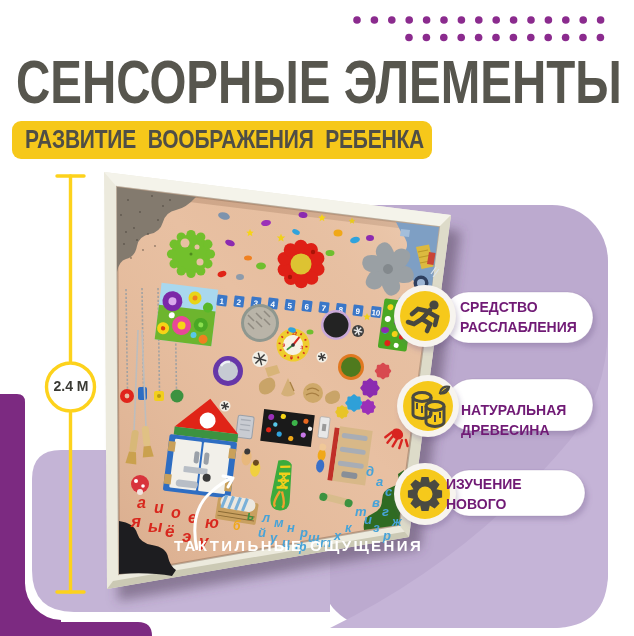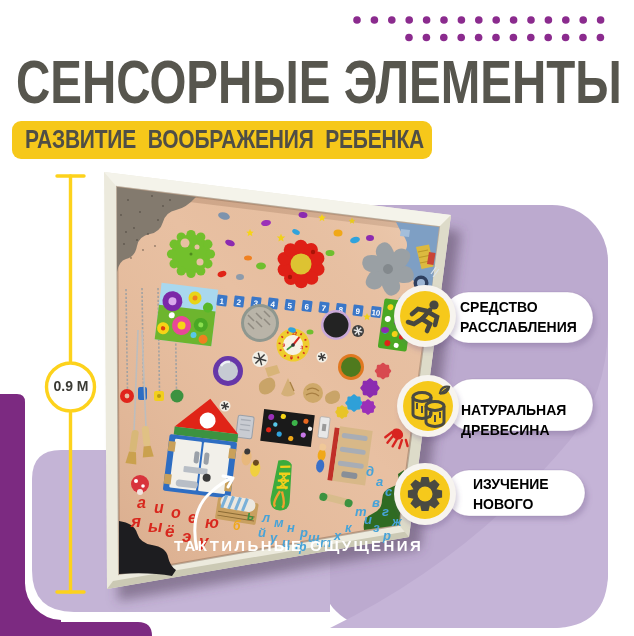--- a/index.html
+++ b/index.html
@@ -1,20 +1,20 @@
 <!DOCTYPE html>
 <html><head><meta charset="utf-8">
 <style>
 html,body{margin:0;padding:0;width:634px;height:636px;overflow:hidden;background:#fff;}
 *{box-sizing:border-box;font-family:"Liberation Sans",sans-serif;}
 .abs{position:absolute;}
 #title{left:16px;top:47px;width:610px;font-size:47.5px;font-weight:bold;color:#57564e;letter-spacing:0px;white-space:nowrap;transform:scaleY(1.27);transform-origin:0 0;}
 #ypill{left:12px;top:121px;width:420px;height:38px;background:#f6c81a;border-radius:9px;}
 #ypilltext{left:25px;top:124px;font-size:21px;font-weight:bold;color:#4f4e46;letter-spacing:-0.2px;word-spacing:6px;white-space:nowrap;transform:scaleY(1.25);transform-origin:0 0;}
-.lbl{font-size:14px;font-weight:bold;color:#000000;line-height:20px;white-space:nowrap;}
+.lbl{font-size:14px;font-weight:bold;color:#701a75;line-height:20px;white-space:nowrap;}
 #bottomtext{left:174px;top:537px;font-size:15px;font-weight:bold;color:#fff;letter-spacing:2.4px;white-space:nowrap;}
 #msr{left:46px;top:378px;width:50px;text-align:center;font-size:14px;font-weight:bold;color:#3a3a34;}
 </style></head>
 <body>
 <svg class="abs" style="left:0;top:0" width="634" height="636" viewBox="0 0 634 636">
 <defs>
 <filter id="soft" x="-20%" y="-20%" width="140%" height="140%">
         <feGaussianBlur stdDeviation="6"></feGaussianBlur>
       </filter>
 <filter id="soft2" x="-30%" y="-30%" width="160%" height="160%">
@@ -500,14 +500,14 @@
 <circle cx="425" cy="494" r="31" fill="#f7f4ef"></circle>
 <circle cx="425" cy="494" r="25" fill="#f6c91b"></circle>
 <path d="M436.5,489.2 L442.1,490.5 L442.1,497.5 L436.5,498.8 L436.5,498.8 L439.6,503.6 L434.6,508.6 L429.8,505.5 L429.8,505.5 L428.5,511.1 L421.5,511.1 L420.2,505.5 L420.2,505.5 L415.4,508.6 L410.4,503.6 L413.5,498.8 L413.5,498.8 L407.9,497.5 L407.9,490.5 L413.5,489.2 L413.5,489.2 L410.4,484.4 L415.4,479.4 L420.2,482.5 L420.2,482.5 L421.5,476.9 L428.5,476.9 L429.8,482.5 L429.8,482.5 L434.6,479.4 L439.6,484.4 L436.5,489.2 Z" fill="#4a4a42"></path>
     <circle cx="425" cy="494" r="7.5" fill="#f6c91b"></circle>
 </svg>
 <div class="abs" id="title">СЕНСОРНЫЕ ЭЛЕМЕНТЫ</div>
 <div class="abs" id="ypill"></div>
 <div class="abs" id="ypilltext">РАЗВИТИЕ ВООБРАЖЕНИЯ РЕБЕНКА</div>
 <div class="abs lbl" style="left:460px;top:297px">СРЕДСТВО<br>РАССЛАБЛЕНИЯ</div>
 <div class="abs lbl" style="left:461px;top:400px">НАТУРАЛЬНАЯ<br>ДРЕВЕСИНА</div>
-<div class="abs lbl" style="left:473px;top:474px">ИЗУЧЕНИЕ<br>НОВОГО</div>
+<div class="abs lbl" style="left:446px;top:474px">ИЗУЧЕНИЕ<br>НОВОГО</div>
 <div class="abs" id="bottomtext">ТАКТИЛЬНЫЕ ОЩУЩЕНИЯ</div>
-<div class="abs" id="msr">0.9 М</div>
+<div class="abs" id="msr">2.4 М</div>
 </body></html>

